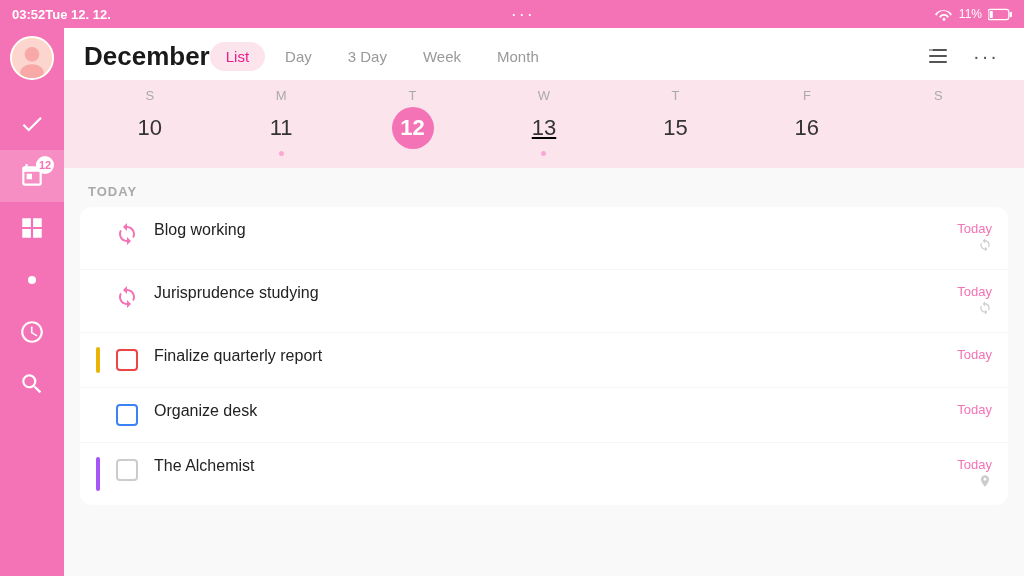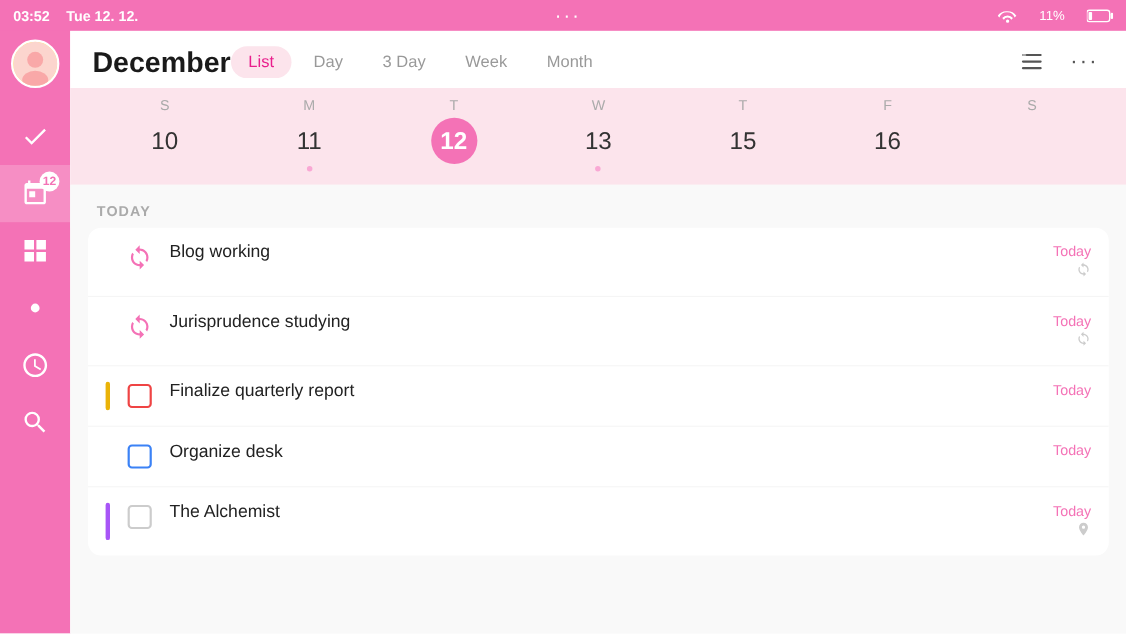--- a/index.html
+++ b/index.html
@@ -20,29 +20,29 @@
       background: #f472b6;
       display: flex;
       align-items: center;
       justify-content: space-between;
       padding: 0 12px;
       z-index: 100;
     }
     .status-left {
       display: flex;
       align-items: center;
-      gap: 15px;
+      gap: 0;
       color: white;
       font-size: 13px;
       font-weight: 600;
     }
     .status-right {
       display: flex;
       align-items: center;
-      gap: 20px;
+      gap: 6px;
       color: white;
       font-size: 12px;
     }
 
     
     .sidebar {
       width: 64px;
       background: #f472b6;
       display: flex;
       flex-direction: column;
@@ -403,21 +403,21 @@
           <div style="height: 7px;"></div>
         </div>
         <div style="text-align: center;">
           <div class="week-day-num">11</div>
           <div class="week-dot"></div>
         </div>
         <div style="text-align: center;">
           <div class="week-day-num today">12</div>
           <div style="height: 7px;"></div>
         </div>
-        <div style="text-align: right;">
+        <div style="text-align: right; text-decoration: underline;">
           <div class="week-day-num">13</div>
           <div class="week-dot"></div>
         </div>
         <div style="text-align: center;">
           <div class="week-day-num">15</div>
           <div style="height: 7px;"></div>
         </div>
         <div style="text-align: center;">
           <div class="week-day-num">16</div>
           <div style="height: 7px;"></div>

